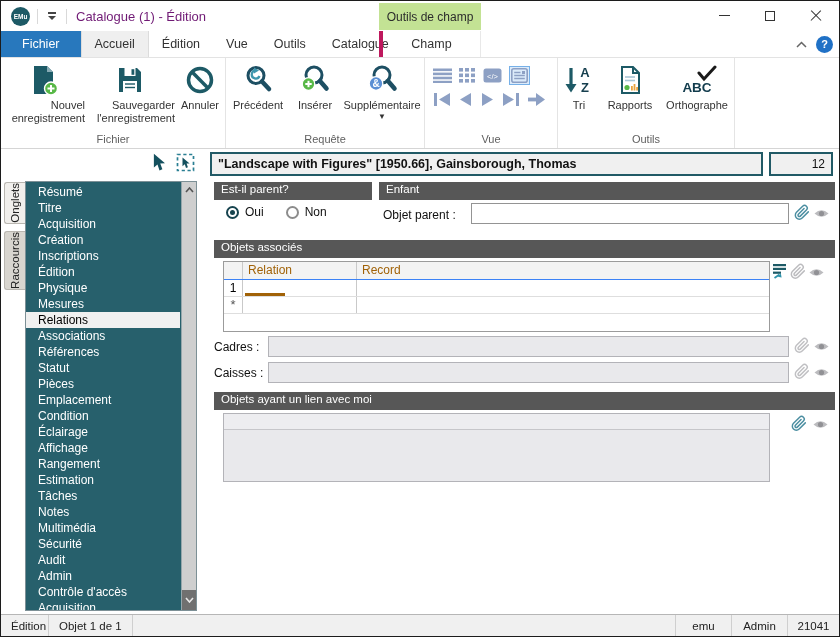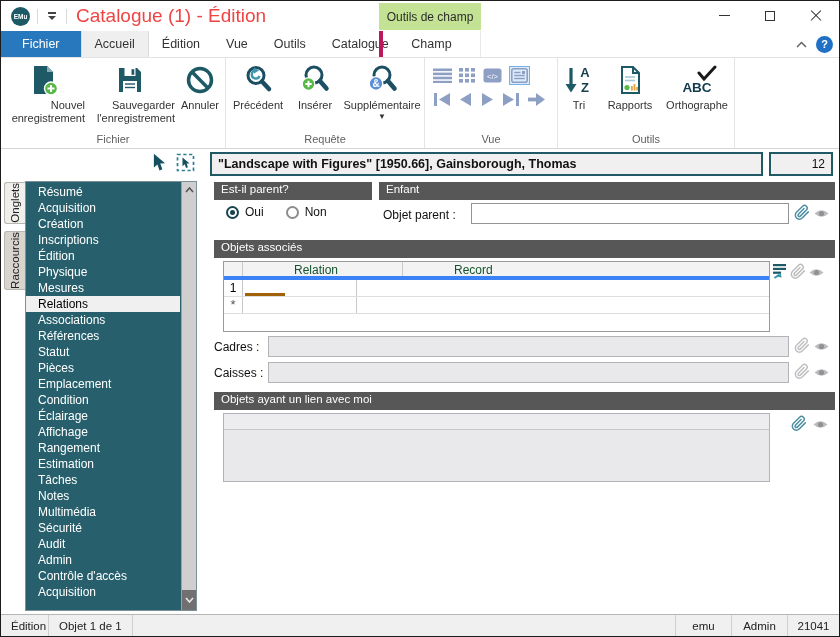--- a/index.html
+++ b/index.html
@@ -6,21 +6,21 @@
   body { font-family: "Liberation Sans", sans-serif; background: #888; }
   .window { position: relative; width: 840px; height: 637px; border: 1px solid #1c1c1c; background: #fff; overflow: hidden; font-family: "Liberation Sans", sans-serif; }
 
   
   .titlebar { position: relative; height: 30px; display: flex; align-items: center; padding-left: 10px; background: #fff; }
   .logo { width: 19px; height: 19px; border-radius: 50%; background: #1d5a66; color: #fff; font-size: 6.5px; font-weight: bold; display: flex; align-items: center; justify-content: center; }
   .tb-sep { width: 1px; height: 15px; background: #d9d9d9; margin: 0 7px; }
   .qat-btn { display: flex; flex-direction: column; align-items: center; gap: 2px; padding: 3px; cursor: default; }
   .qat-btn .bar { width: 8px; height: 1.6px; background: #444; }
   .qat-btn .tri { width: 0; height: 0; border-left: 4px solid transparent; border-right: 4px solid transparent; border-top: 4.5px solid #444; }
-  .win-title { font-size: 19px; color: #ef4444; margin-left: 2px; white-space: nowrap; }
+  .win-title { font-size: 13px; color: #701a75; margin-left: 2px; white-space: nowrap; }
   .ctx-group { position: absolute; left: 378px; top: 2px; width: 102px; height: 27px; background: #c3e294; display: flex; align-items: center; justify-content: center; font-size: 12px; color: #2c2c2c; }
   .win-controls { position: absolute; right: 0; top: 0; height: 30px; display: flex; }
   .win-btn { width: 46px; height: 29px; display: flex; align-items: center; justify-content: center; }
   .min-glyph { width: 11px; height: 1.4px; background: #333; }
   .max-glyph { width: 10px; height: 10px; border: 1.4px solid #333; }
   .close-glyph { position: relative; width: 12px; height: 12px; }
   .close-glyph::before, .close-glyph::after { content: ""; position: absolute; left: -1px; top: 5px; width: 14px; height: 1.4px; background: #333; }
   .close-glyph::before { transform: rotate(45deg); }
   .close-glyph::after { transform: rotate(-45deg); }
 
@@ -75,21 +75,21 @@
   .radio.selected .rdot { border-color: #17444f; }
   .radio.selected .rdot::after { content: ""; position: absolute; left: 2px; top: 2px; width: 5px; height: 5px; border-radius: 50%; background: #17444f; }
   .flabel { position: absolute; font-size: 12px; color: #111; white-space: nowrap; }
   .txtfield { position: absolute; height: 21px; border: 1px solid #949494; background: #fff; font-size: 12px; padding: 2px 4px; font-family: "Liberation Sans", sans-serif; }
   .disfield { position: absolute; height: 21px; border: 1px solid #b3b3b8; background: #e9e9ec; }
   .iconbtn { position: absolute; width: 18px; height: 18px; display: flex; align-items: center; justify-content: center; }
 
   
   .grid { position: absolute; top: 111px; left: 17px; width: 547px; height: 71px; background: #fff; border: 1px solid #9b9b9b; font-size: 12px; }
   .grow { display: flex; }
-  .ghead { height: 18px; background: #f3f3f3; border-bottom: 4px solid #3b82f6; color: #14532d; gap: 46px; }
+  .ghead { height: 18px; background: #f3f3f3; border-bottom: 1px solid #3b82f6; color: #a16207; }
   .gcell { padding: 1px 5px; overflow: hidden; white-space: nowrap; }
   .gcorner { width: 19px; border-right: 1px solid #c9c9c9; text-align: center; padding: 1px 0; flex: none; }
   .gc-rel { width: 114px; border-right: 1px solid #c9c9c9; flex: none; }
   .gc-rec { flex: 1; }
   .gdata { height: 17px; border-bottom: 1px solid #dedede; }
   .chip { display: inline-block; background: #a16207; color: #000; padding: 6px 3px; line-height: 14px; margin-top: 12px; }
   .star { font-size: 13px; line-height: 13px; color: #555; }
 
   .lienbox { position: absolute; top: 263px; left: 17px; width: 547px; height: 69px; background: #e9e9ec; border: 1px solid #b3b3b8; }
   .lienbox .strip { height: 16px; background: #ededf0; border-bottom: 1px solid #c6c6ca; }
@@ -336,20 +336,21 @@
           </div>
           <div class="vtab">
             <span>Raccourcis</span>
           </div>
         </div>
 
       <div class="tablist">
         <div>
 
         <div class="side-item">Résumé</div>
+            <div class="side-item">Titre</div>
             <div class="side-item">Acquisition</div>
             <div class="side-item">Création</div>
             <div class="side-item">Inscriptions</div>
             <div class="side-item">Édition</div>
             <div class="side-item">Physique</div>
             <div class="side-item">Mesures</div>
             <div class="side-item selected">Relations</div>
             <div class="side-item">Associations</div>
             <div class="side-item">Références</div>
             <div class="side-item">Statut</div>

